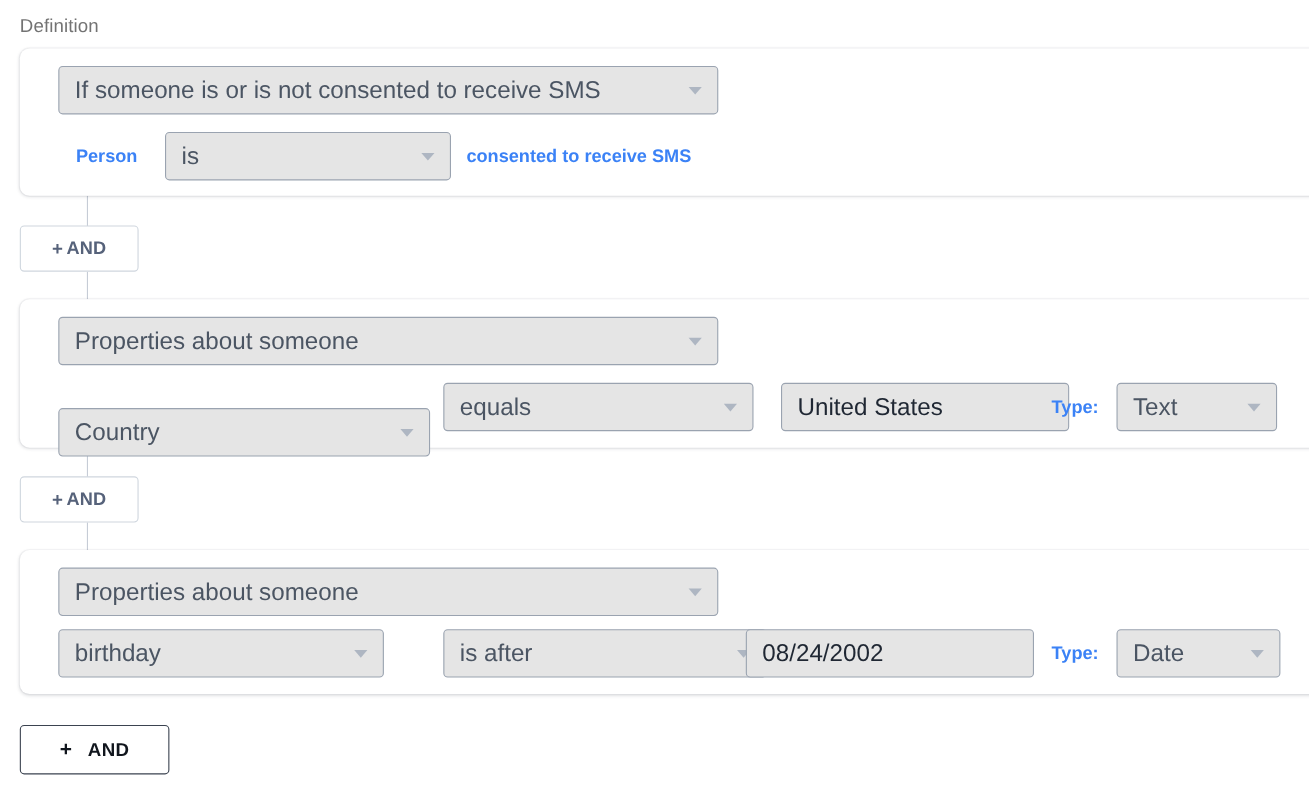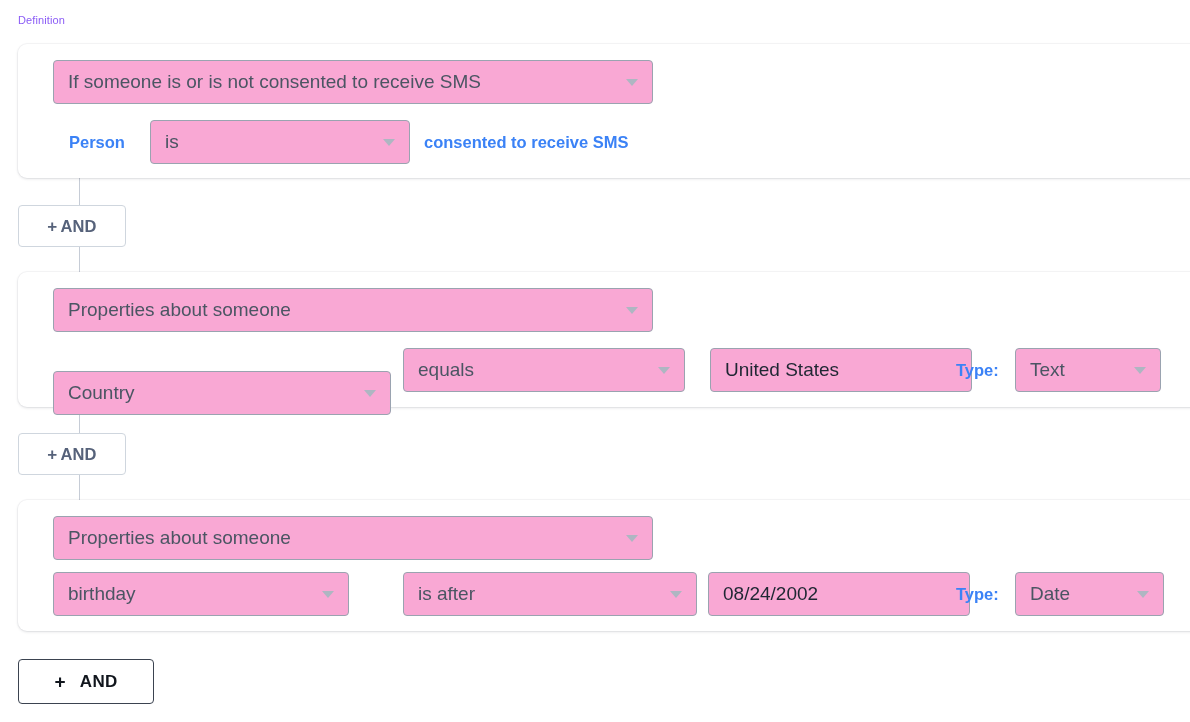--- a/index.html
+++ b/index.html
@@ -16,23 +16,23 @@
     width: 1190px;
     height: 722px;
     background: #ffffff;
   }
 
   
   .section-label {
     position: absolute;
     left: 18px;
     top: 14px;
-    font-size: 11px;
+    font-size: 17px;
     font-weight: 400;
-    color: #8b5cf6;
+    color: #737373;
     letter-spacing: .1px;
   }
 
   
   .connector {
     position: absolute;
     left: 79px;
     width: 1px;
     background: #c6ccd6;
   }
@@ -53,25 +53,25 @@
     top: 16px;
     right: 0;
   }
 
   
   .field {
     position: absolute;
     height: 44px;
     border: 1px solid #9aa3b0;
     border-radius: 4px;
-    background: #f9a8d4;
+    background: #e5e5e5;
     display: flex;
     align-items: center;
     padding: 0 14px;
-    font-size: 19px;
+    font-size: 22px;
     color: #4b5563;
     white-space: nowrap;
     overflow: hidden;
   }
   .field.select { color: #4b5563; }
   .field.text-input { color: #1f2733; }
 
   .caret {
     position: absolute;
     right: 14px;
@@ -229,21 +229,21 @@
       <div class="field select" style="left:0;top:56px;width:296px;">
         <span>birthday</span>
         <span class="caret"></span>
       </div>
 
       <div class="field select" style="left:350px;top:56px;width:294px;">
         <span>is after</span>
         <span class="caret"></span>
       </div>
 
-      <div class="field text-input" style="left:625px;top:56px;width:262px;margin-left:30px;">
+      <div class="field text-input" style="left:625px;top:56px;width:262px;">
         <span>08/24/2002</span>
       </div>
 
       <div class="inline-label" style="left:903px;top:56px;">Type:</div>
 
       <div class="field select" style="left:962px;top:56px;width:149px;">
         <span>Date</span>
         <span class="caret"></span>
       </div>
 

